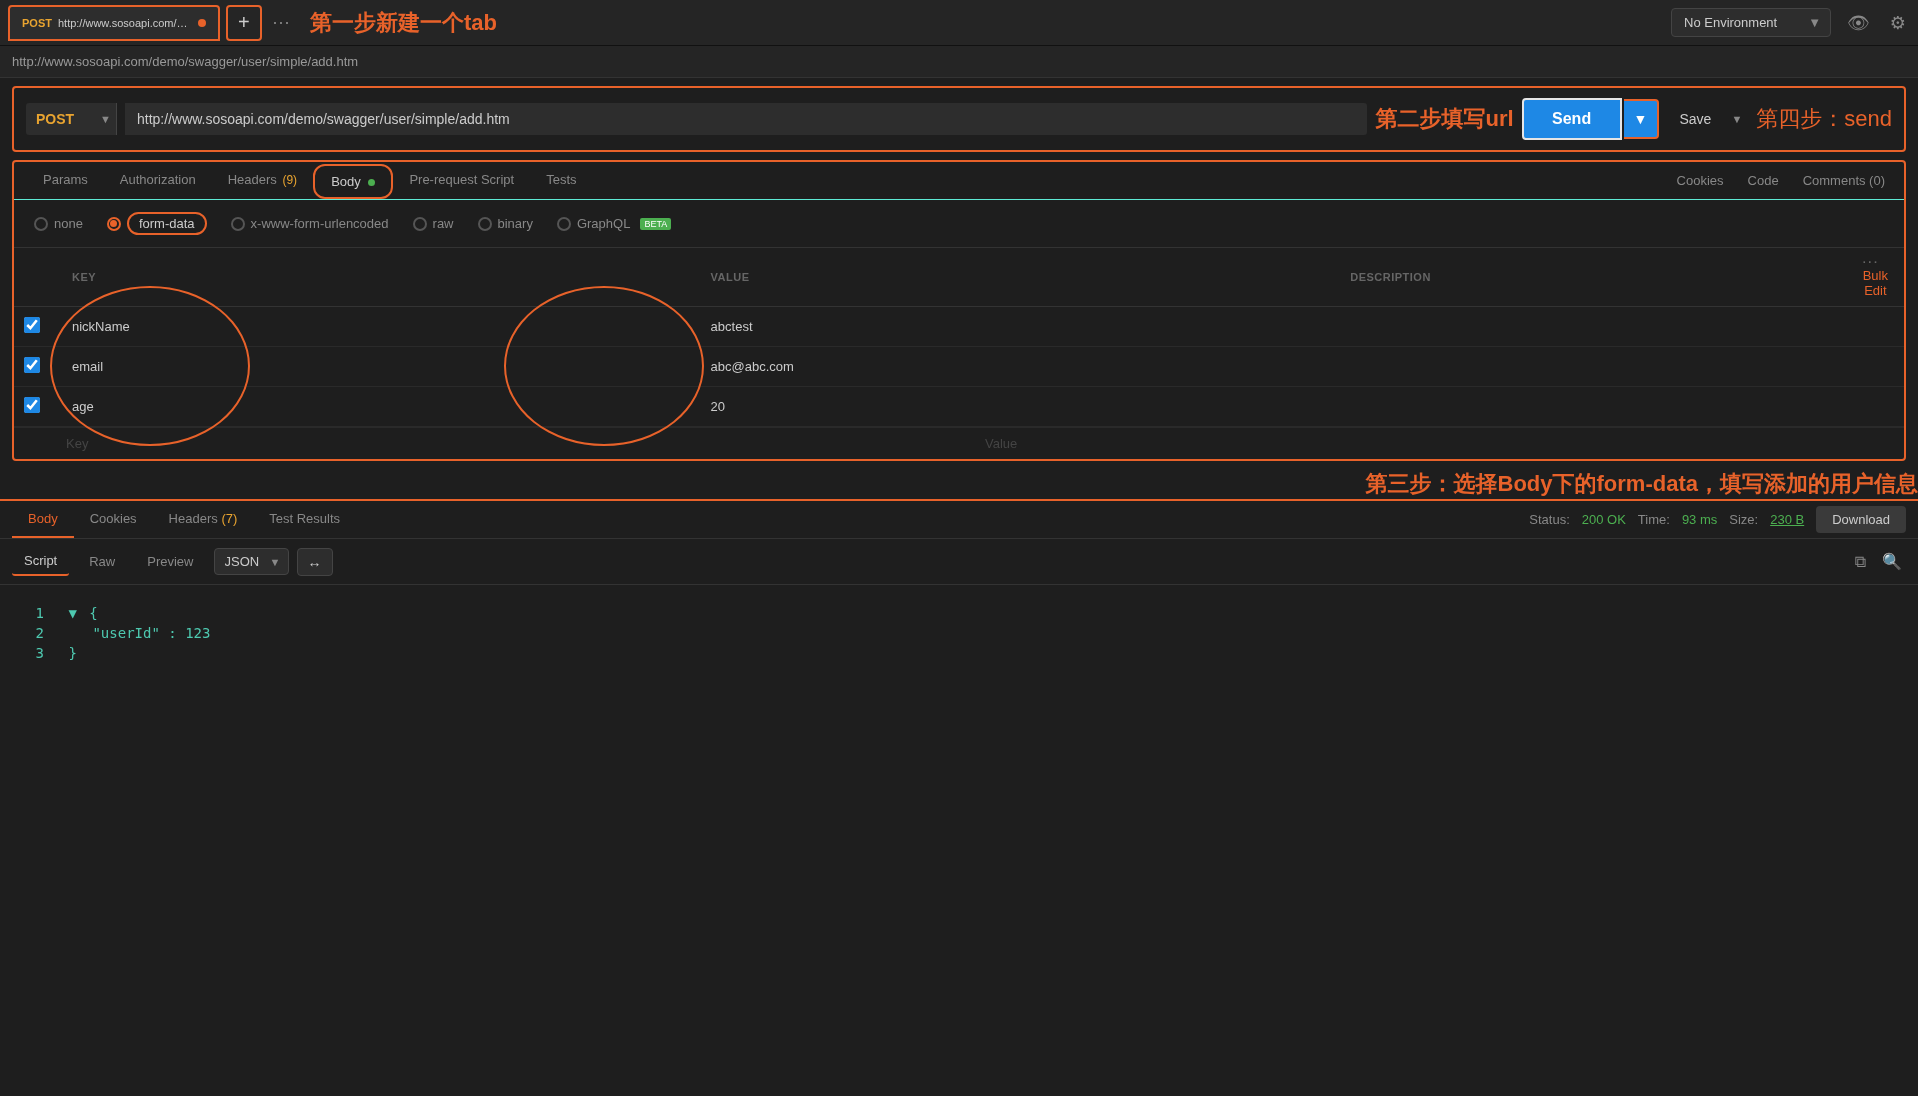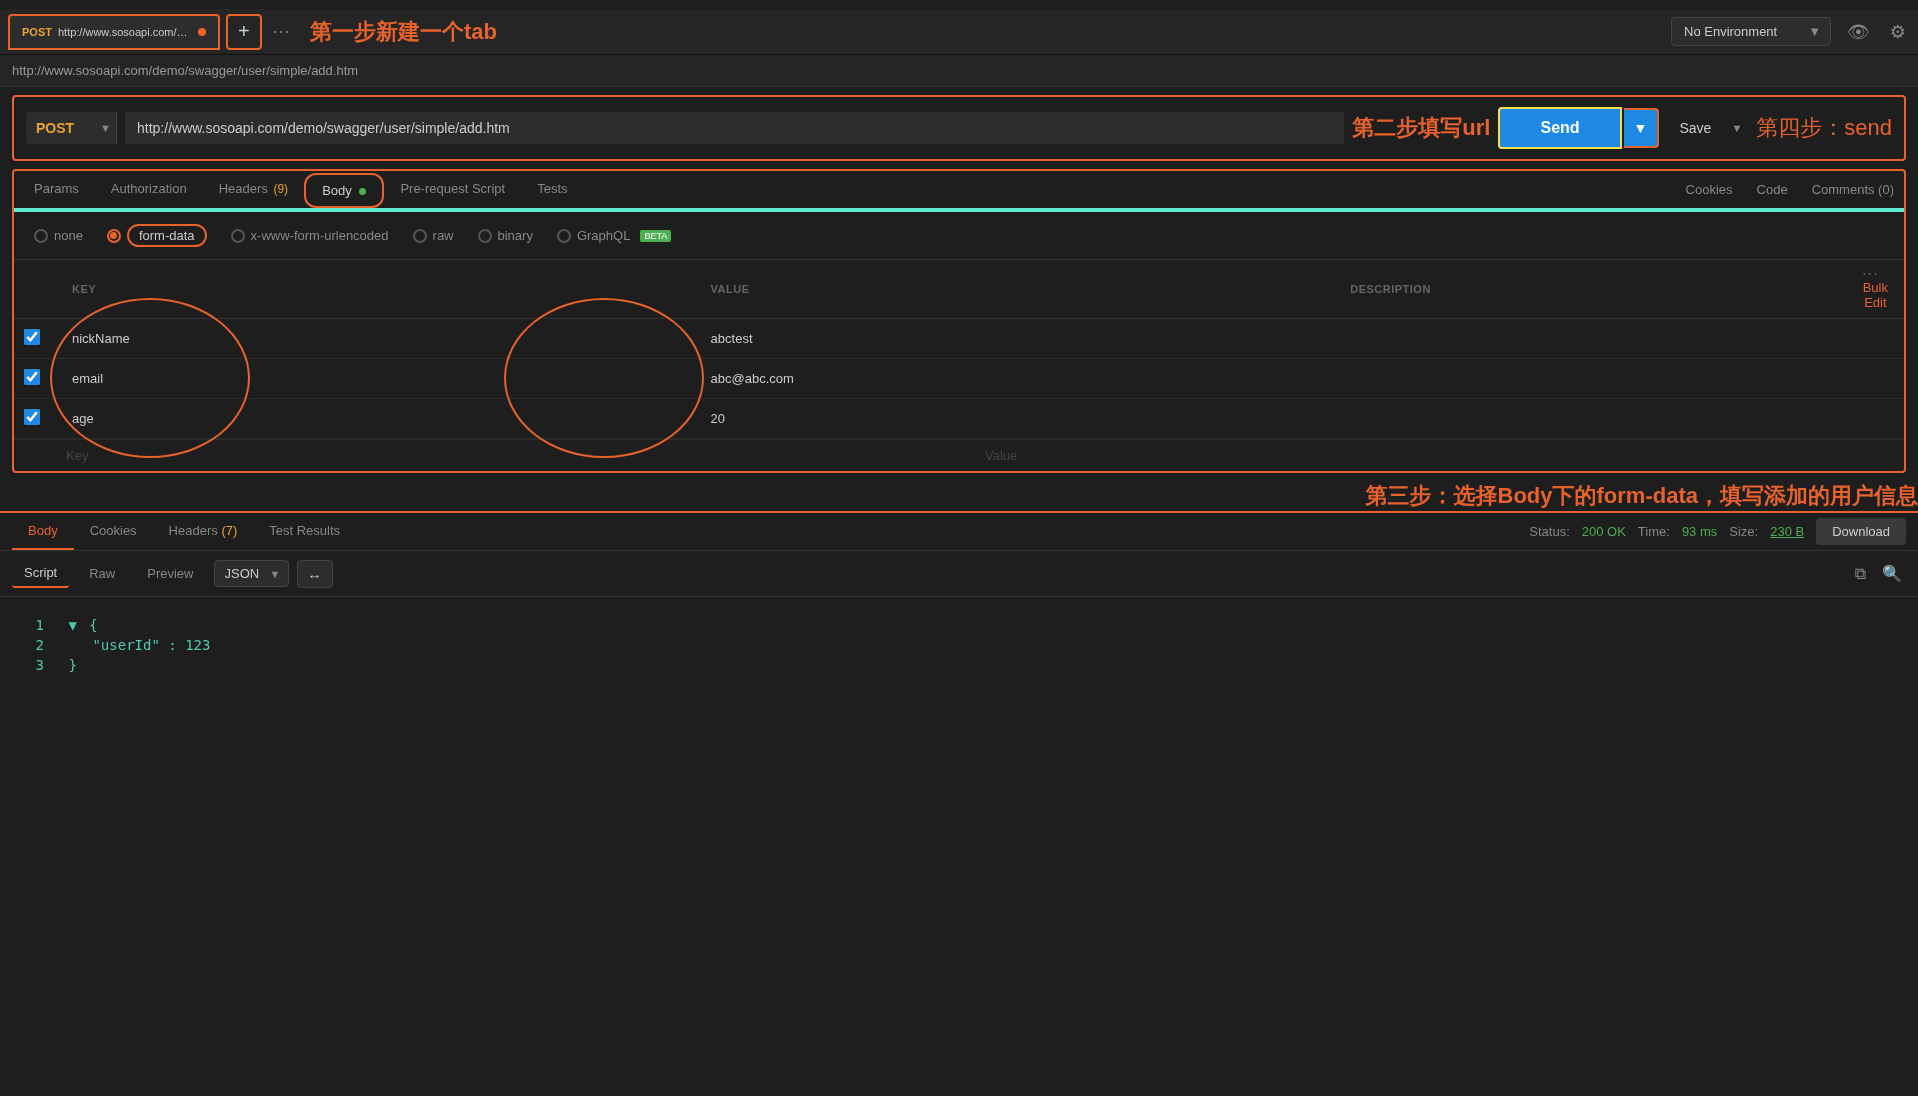--- a/index.html
+++ b/index.html
@@ -174,26 +174,26 @@
       font-weight: bold;
       white-space: nowrap;
     }
     .send-btn-group {
       display: flex;
       align-items: center;
       gap: 2px;
     }
     .send-btn {
       background: #1e88e5;
-      border: 2px solid #fde047;
+      border: 2px solid #e5e5e5;
       border-radius: 4px 0 0 4px;
       color: white;
       font-size: 16px;
       font-weight: bold;
-      padding: 10px 40px;
+      padding: 10px 28px;
       cursor: pointer;
       min-width: 100px;
     }
     .send-dropdown-btn {
       background: #1e88e5;
       border: 2px solid #e8622a;
       border-left: none;
       border-radius: 0 4px 4px 0;
       color: white;
       font-size: 14px;
@@ -225,22 +225,22 @@
       color: #e8622a;
       font-size: 22px;
       font-weight: normal;
       white-space: nowrap;
     }
 
     
     .request-tabs {
       display: flex;
       align-items: center;
-      padding: 0 4px;
-      border-bottom: 4px solid #5eead4;
+      padding: 0 13px;
+      border-bottom: 1px solid #5eead4;
       gap: 0;
     }
     .req-tab {
       padding: 10px 16px;
       color: #888;
       cursor: pointer;
       border-bottom: 2px solid transparent;
       font-size: 13px;
       white-space: nowrap;
     }
@@ -518,21 +518,20 @@
       cursor: pointer;
     }
     .json-brace { color: #ccc; }
     .json-key { color: #9cdcfe; }
     .json-number { color: #b5cea8; }
     .json-line { display: block; margin: 4px 0; }
     .json-line span { color: #4ec9b0; }
 
     .main-wrapper {
       position: relative;
-      margin-top: 9px;
     }
   </style>
 </head>
 <body>
 
 <div class="main-wrapper">
 
   <div class="tab-bar">
     <div class="tab-item">
       <span class="tab-method-badge">POST</span>

